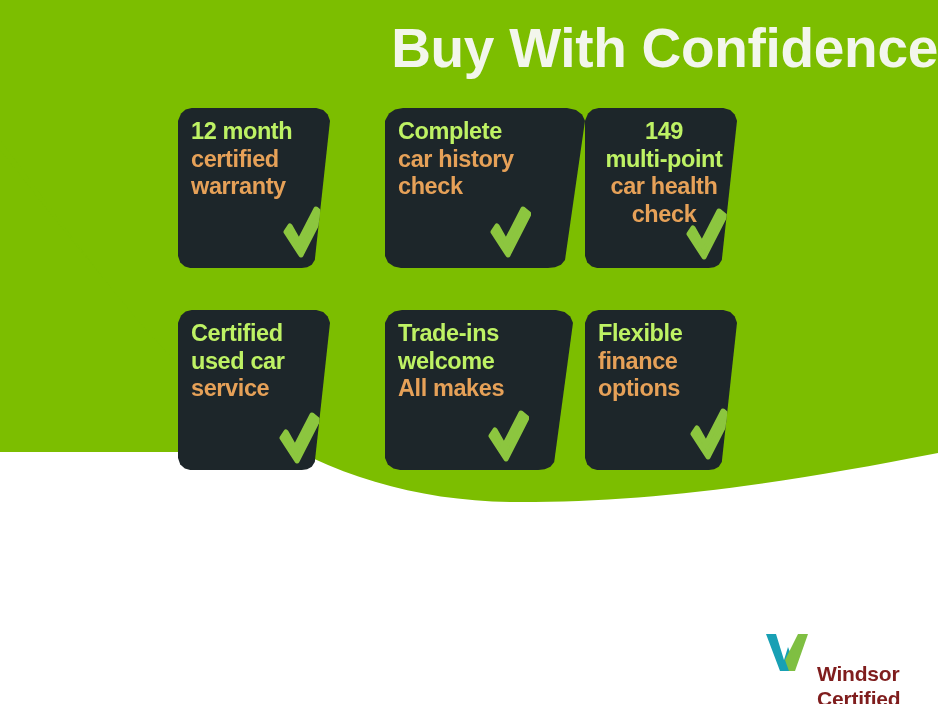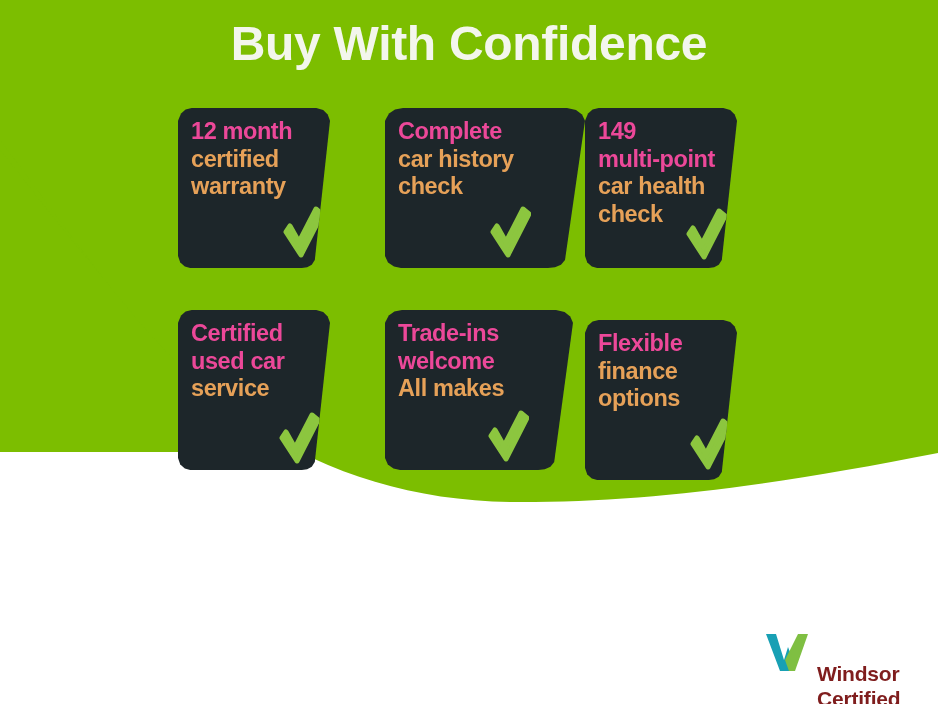--- a/index.html
+++ b/index.html
@@ -33,22 +33,22 @@
     height: 704px;
     pointer-events: none;
   }
 
   
   .title {
     position: absolute;
     left: 0;
     top: 18px;
     width: 938px;
-    text-align: center;
-    font-size: 48px;
+    text-align: right;
+    font-size: 55px;
     font-weight: bold;
     color: #F3F6EC;
     letter-spacing: -0.3px;
     line-height: 1.1;
     white-space: nowrap;
   }
 
   
   .cards {
     position: absolute;
@@ -70,36 +70,36 @@
         8% 100%, 4.5% 99%, 1.5% 96.5%, 0 92.5%);
     clip-path: polygon(
         0 8%,  2% 3.5%,  5% 1%,  9% 0,
         91% 0, 95.5% 1.2%, 98.5% 4%, 100% 8%,
         90% 95%, 88% 98%, 85% 99.6%, 81.5% 100%,
         8% 100%, 4.5% 99%, 1.5% 96.5%, 0 92.5%);
   }
 
   .card-1 { left: 0px;   top: 0px;   }
   .card-2 { left: 207px; top: 0px; padding-left: 48px;   }
-  .card-3 { left: 407px; top: 0px;   }
+  .card-3 { left: 407px; top: 0px; text-align: center;   }
   .card-4 { left: 0px;   top: 202px; }
   .card-5 { left: 207px; top: 202px; padding-left: 36px; }
-  .card-6 { left: 407px; top: 212px; }
+  .card-6 { left: 407px; top: 202px; }
 
   .card-text {
     position: absolute;
     left: 13px;
     top: 10px;
     width: 132px;
     font-size: 23.5px;
     font-weight: bold;
     line-height: 1.18;
     letter-spacing: -0.4px;
   }
-  .line-white  { color: #ec4899; display: block; }
+  .line-white  { color: #bef264; display: block; }
   .line-orange { color: #E6A158; display: block; }
 
   .check {
     position: absolute;
     width: 42px;
     height: 52px;
   }
   .check svg { display: block; width: 42px; height: 52px; }
 
   

